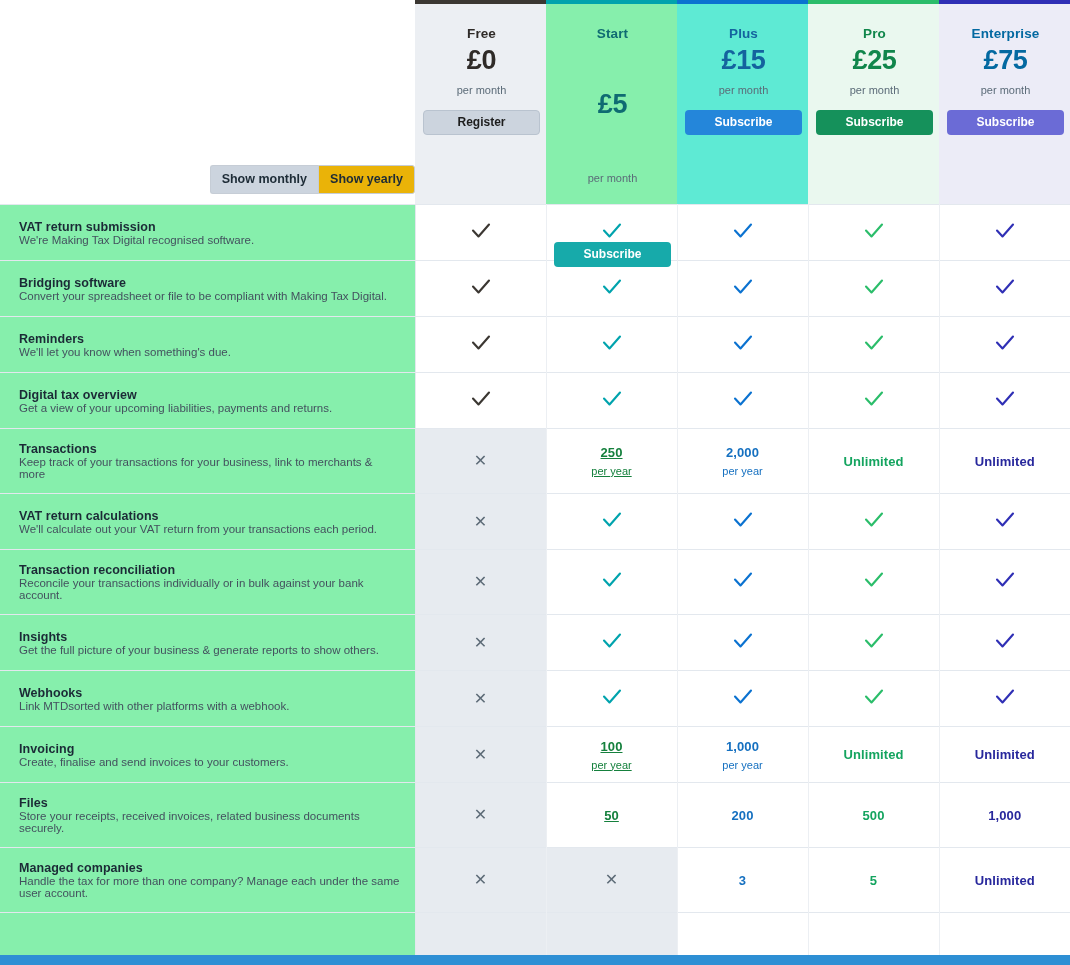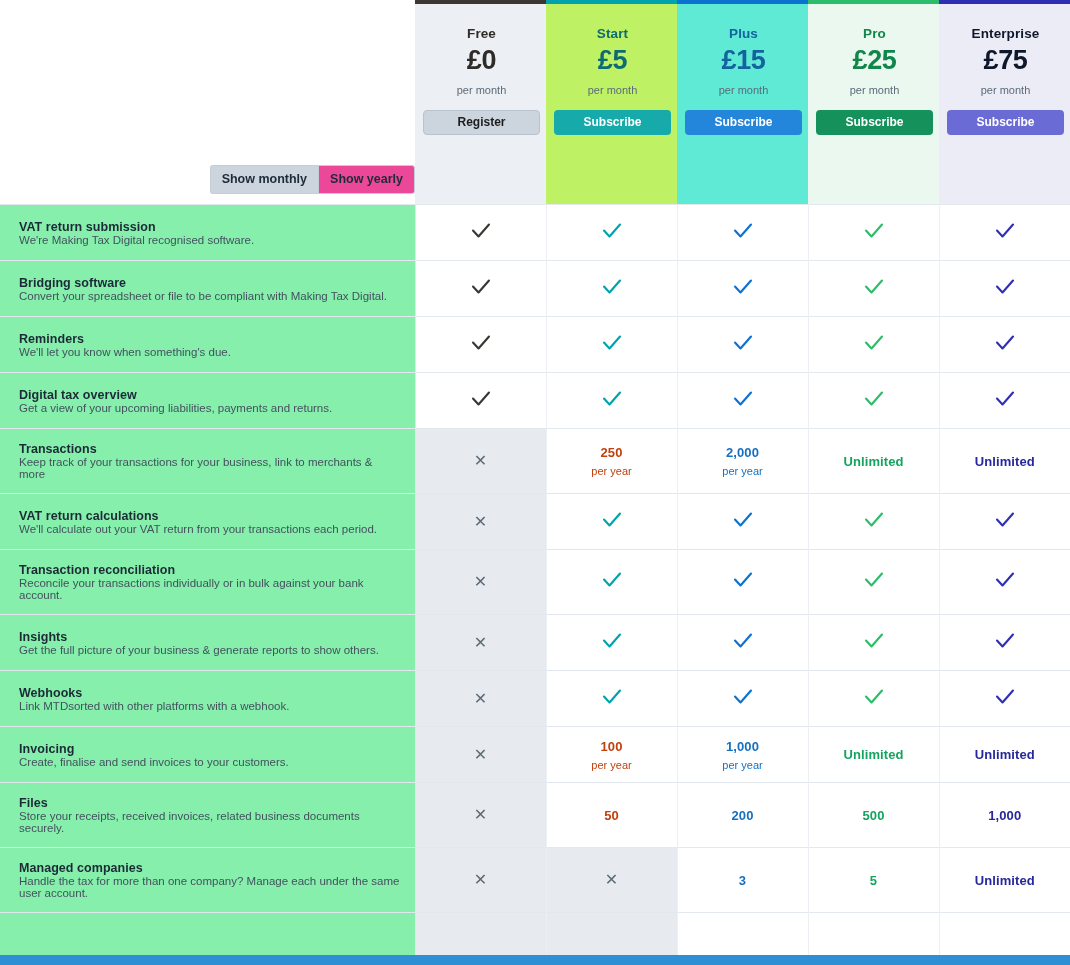--- a/index.html
+++ b/index.html
@@ -66,49 +66,49 @@
     font-size: 12px; font-weight: bold;
     color: #ffffff;
     border: 1px solid transparent;
     cursor: pointer;
     font-family: "Liberation Sans", sans-serif;
     text-align: center;
   }
 
   
   .p-free  { background: #eceff3; border-top-color: #3b3732; }
-  .p-start { background: #bef264; border-top-color: #00a3ad; }
+  .p-start { background: #86efac; border-top-color: #00a3ad; gap: 44px; }
   .p-plus  { background: #5eead4; border-top-color: #0b72d0; }
   .p-pro   { background: #eaf8ef; border-top-color: #2bbd6a; }
   .p-ent   { background: #ececf7; border-top-color: #2f2fb5; }
 
   .p-free  .plan-name,  .p-free  .plan-price  { color: #2f2b28; }
   .p-start .plan-name,  .p-start .plan-price  { color: #0f6b72; }
   .p-plus  .plan-name,  .p-plus  .plan-price  { color: #14639e; }
   .p-pro   .plan-name,  .p-pro   .plan-price  { color: #10864b; }
-  .p-ent   .plan-name,  .p-ent   .plan-price  { color: #0f172a; }
+  .p-ent   .plan-name,  .p-ent   .plan-price  { color: #0369a1; }
 
   .cta-free  { background: #ccd4de; color: #1d1d1d; border-color:#b9c3cf; }
   .cta-start { background: #17aaaa; }
   .cta-plus  { background: #2486da; }
   .cta-pro   { background: #15915b; }
   .cta-ent   { background: #6b6bd6; }
 
   
   .toggle-wrap {
     display: flex; justify-content: flex-end;
     padding-right: 0px; padding-bottom: 10px;
   }
   .toggle { display: inline-flex; }
   .toggle button {
     font-family: "Liberation Sans", sans-serif;
     font-size: 12.5px; font-weight: bold;
     color: #1d2b36;
     padding: 6px 11px;
-    background: #ec4899;
+    background: #eab308;
     border: 1px solid #c6cdd6;
     cursor: pointer;
     line-height: 1.2;
   }
   .toggle button.first { border-radius: 3px 0 0 3px; border-right: none; }
   .toggle button.last  { border-radius: 0 3px 3px 0; }
   .toggle button.active { background: #ccd4de; }
 
   
   tr.frow td { border-top: 1px solid #e3e8ee; }
@@ -135,21 +135,21 @@
   }
   td.cell.last { border-right: none; }
   td.cell.off { background: #e7ebf0; }
 
   .tick { display: inline-block; }
   .tick svg { display: block; }
   .xmark { font-size: 16px; color: #5d6b77; line-height: 1; }
 
   .val { font-size: 13px; font-weight: bold; letter-spacing: .1px; }
   .val-sub { font-size: 11px; margin-top: 5px; }
-  .t-start { color: #c2410c; }
+  .t-start { color: #15803d; text-decoration: underline; }
   .t-plus  { color: #1570c0; }
   .t-pro   { color: #14a45f; }
   .t-ent   { color: #27279c; }
 </style>
 </head>
 <body>
 
 <div id="root">
 
   <div class="edge left light" style="top:285px;height:245px;"></div>

